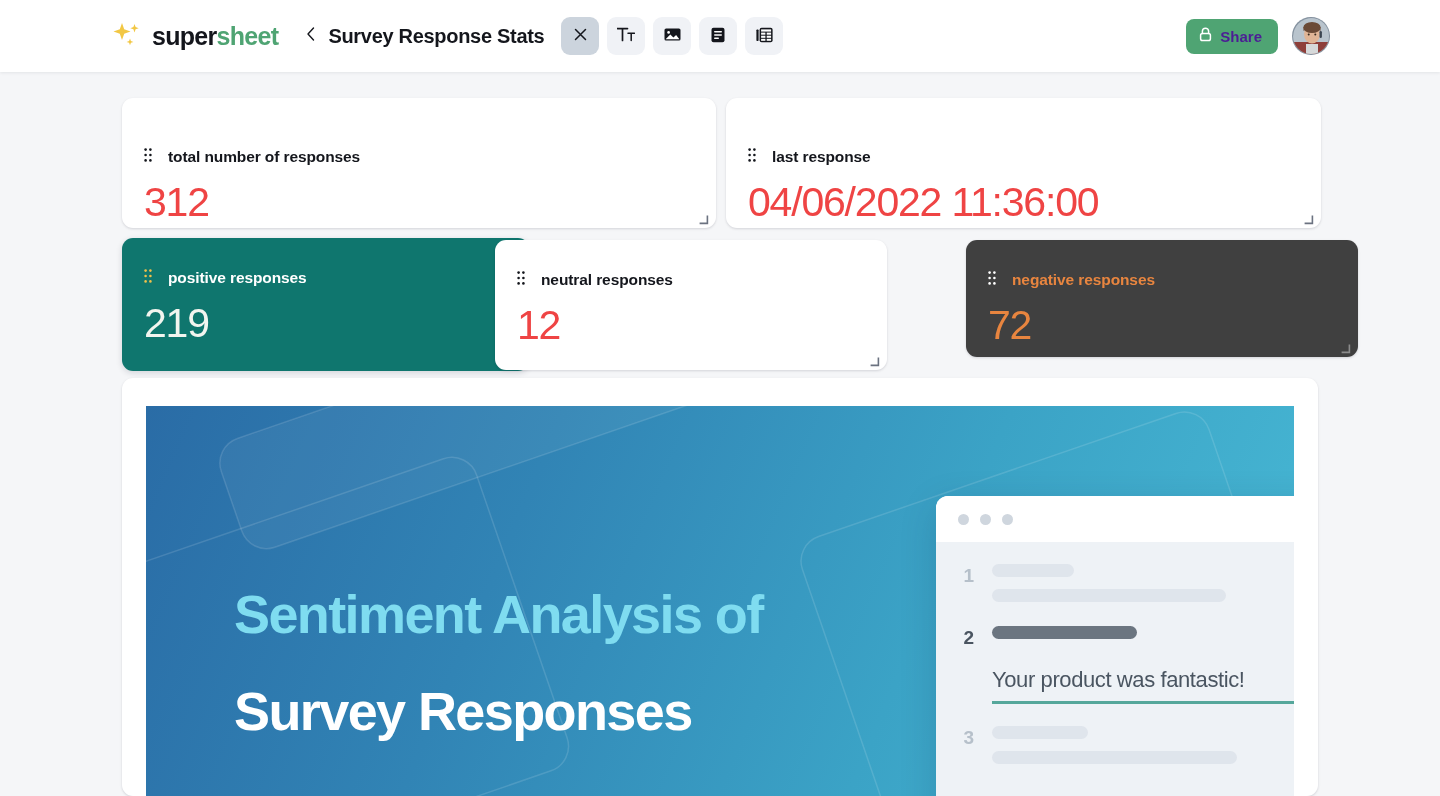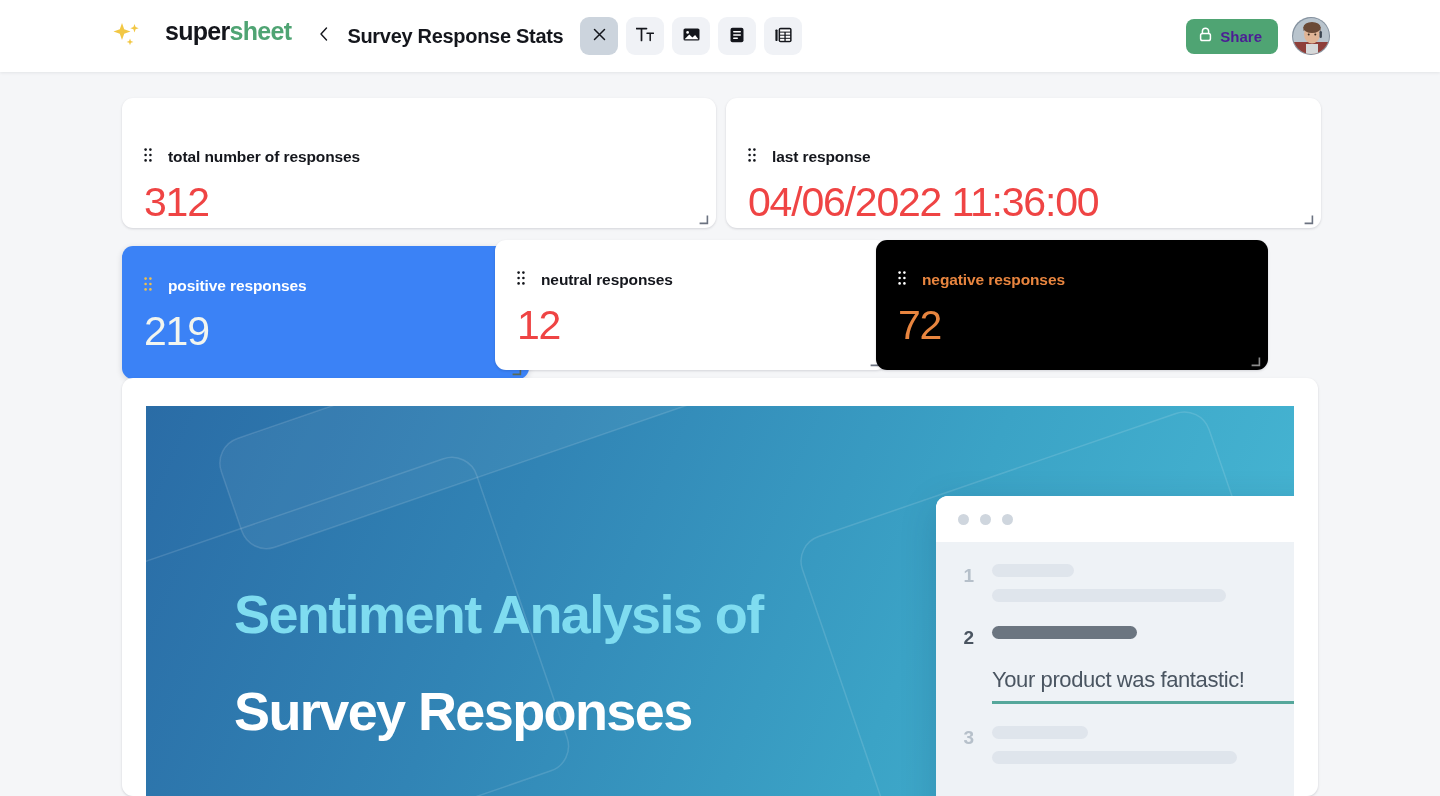--- a/index.html
+++ b/index.html
@@ -14,39 +14,39 @@
   
   .header {
     position: absolute; top: 0; left: 0;
     width: 1440px; height: 72px;
     background: #ffffff;
     box-shadow: 0 1px 3px rgba(16,24,40,0.08);
     display: flex; align-items: center;
     z-index: 20;
   }
   .logo-wrap {
-    display: flex; align-items: flex-start;
-    margin-left: 110px; gap: 21px;
+    display: flex; align-items: center;
+    margin-left: 110px; gap: 8px;
   }
   .sparkles { width: 34px; height: 34px; display: block; }
   .logo-text {
     font-size: 25px; font-weight: bold; letter-spacing: -0.7px;
     line-height: 1;
   }
   .logo-super { color: #14161c; }
   .logo-sheet { color: #4fa473; }
 
   .back-chevron {
     margin-left: 22px;
     width: 22px; height: 24px;
     display: flex; align-items: center; justify-content: center;
     color: #14161c; cursor: pointer;
   }
   .doc-title {
-    margin-left: 12px;
+    margin-left: 6px;
     font-size: 20px; font-weight: bold; color: #14161c;
     letter-spacing: -0.3px; white-space: nowrap;
   }
 
   .toolbar { display: flex; align-items: center; gap: 8px; margin-left: 17px; }
   .tool-btn {
     width: 38px; height: 38px; border-radius: 9px;
     background: #f0f2f6;
     display: flex; align-items: center; justify-content: center;
     color: #14161c; cursor: pointer; border: none;
@@ -102,35 +102,34 @@
   #card-total .card-head { padding: 50px 0 0 22px; }
   #card-total .card-value { margin: 16px 0 0 22px; }
 
   #card-last { left: 726px; top: 26px; width: 595px; height: 130px; }
   #card-last .card-head { padding: 50px 0 0 22px; }
   #card-last .card-value { margin: 16px 0 0 22px; }
 
   
   #card-positive {
     left: 122px; top: 166px; width: 407px; height: 133px;
-    background: #3b82f6;
+    background: #0f766e;
     box-shadow: 0 2px 6px rgba(16,24,40,0.14);
-    margin-top: 8px;
   }
   #card-positive .card-head { padding: 31px 0 0 22px; }
   #card-positive .card-label { color: #ffffff; }
   #card-positive .card-value { margin: 16px 0 0 22px; color: #f2f5ef; }
 
   #card-neutral { left: 495px; top: 168px; width: 392px; height: 130px; }
   #card-neutral .card-head { padding: 31px 0 0 22px; }
   #card-neutral .card-value { margin: 16px 0 0 22px; }
 
   #card-negative {
-    left: 876px; top: 168px; width: 392px; height: 130px;
-    background: #000000;
+    left: 966px; top: 168px; width: 392px; height: 117px;
+    background: #404040;
   }
   #card-negative .card-head { padding: 31px 0 0 22px; }
   #card-negative .card-label { color: #e8853f; }
   #card-negative .card-value { margin: 16px 0 0 22px; color: #e8853f; }
 
   
   #card-image {
     left: 122px; top: 306px; width: 1196px; height: 418px;
     overflow: hidden;
   }

